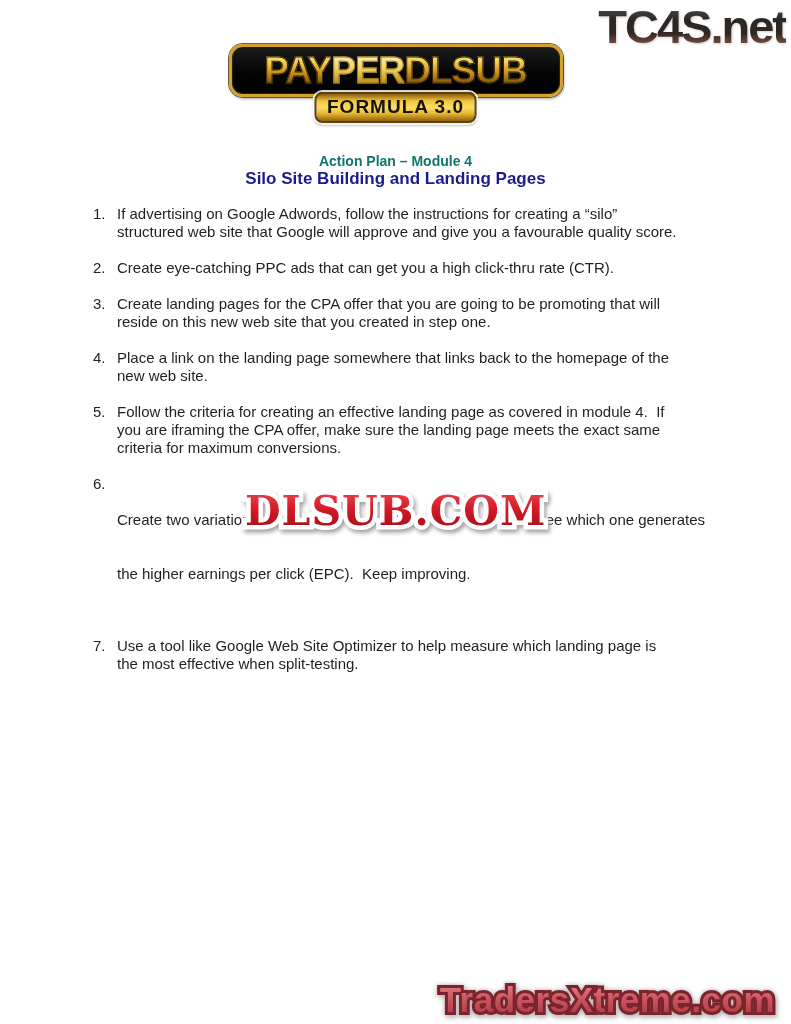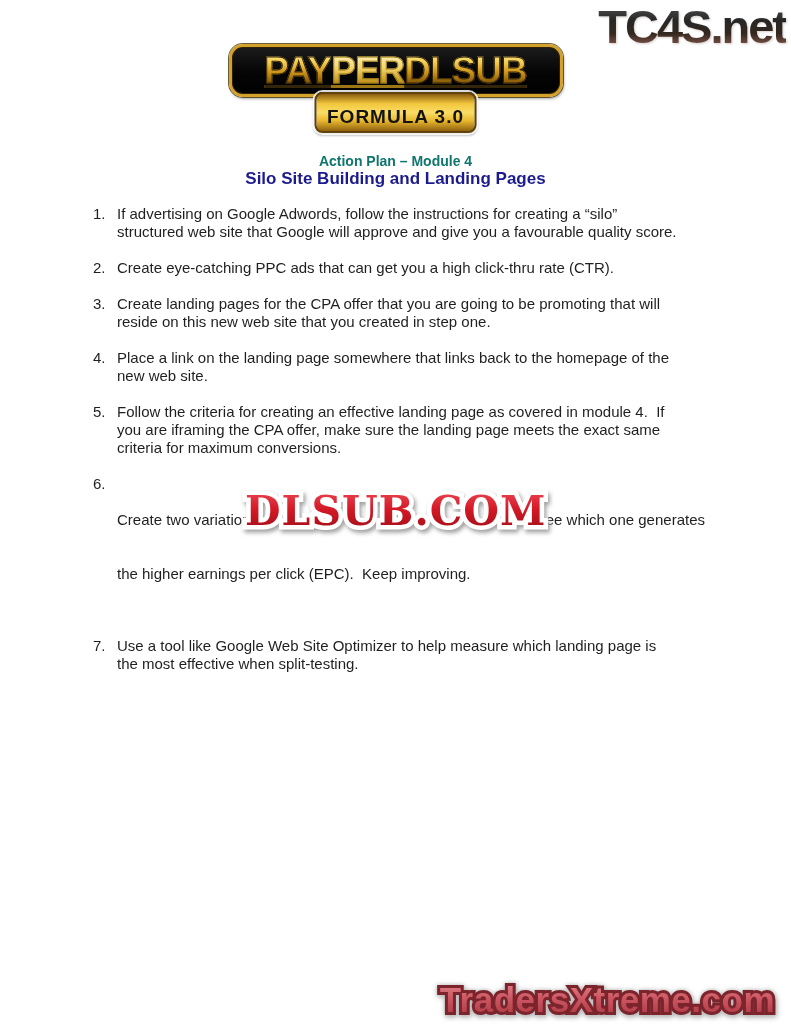--- a/index.html
+++ b/index.html
@@ -33,35 +33,35 @@
   .logo-bar {
     position:relative;
     width:334px; height:53px;
     background:linear-gradient(180deg,#1c1c1c 0%,#050505 55%,#000 100%);
     border:3px solid #d3a12c;
     border-radius:14px;
     box-shadow:0 0 0 1px rgba(70,55,10,.8), inset 0 0 0 1px #2c2208, 1px 2px 3px rgba(0,0,0,.35);
     display:flex; align-items:center; justify-content:center;
   }
   .logo-text { font-weight:bold; font-size:37px; letter-spacing:-1px; line-height:1; white-space:nowrap; }
-  .logo-seg { -webkit-text-stroke:1px #33250a; color:#d4a017;text-decoration:underline; }
+  .logo-seg { -webkit-text-stroke:1px #33250a; color:#d4a017; }
   .logo-seg.light { color:#eccb5a;margin-top:31px; -webkit-text-stroke:1px #9a7714; }
   @supports ((-webkit-background-clip: text) or (background-clip: text)) {
     .logo-seg {
       background:linear-gradient(180deg,#fdf0a2 0%,#f4cd50 30%,#cd9218 55%,#8a5c08 78%,#c49324 100%);
       -webkit-background-clip:text; background-clip:text; color:transparent;
     }
     .logo-seg.light {
       background:linear-gradient(180deg,#fffad0 0%,#f2d26a 45%,#c79a22 75%,#9a7714 100%);
       -webkit-background-clip:text; background-clip:text; color:transparent;
     }
   }
   .formula-badge {
     position:absolute; left:50%; top:48px; transform:translateX(-50%);
-    padding:12px 11px 3px;
+    padding:2px 11px 3px;
     background:linear-gradient(180deg,#8a5c10 0%,#f2c63c 26%,#fadd66 50%,#e9b82e 72%,#8f6210 100%);
     border:2px solid #5f430b;
     border-radius:8px;
     box-shadow:0 0 0 2px rgba(255,255,255,.85), 0 2px 3px rgba(0,0,0,.45);
     font-weight:bold; font-size:19px; letter-spacing:1px; color:#151310;
     white-space:nowrap;
   }
 
   
   .h-title    { margin-top:32px; text-align:center; font-size:14px; font-weight:bold; color:#0f766e; }

